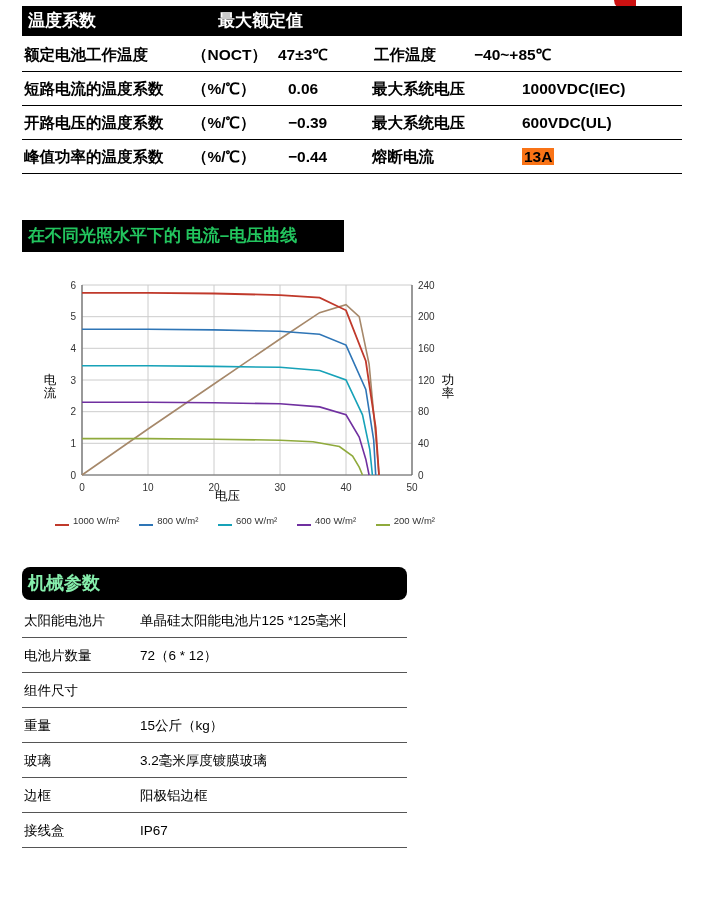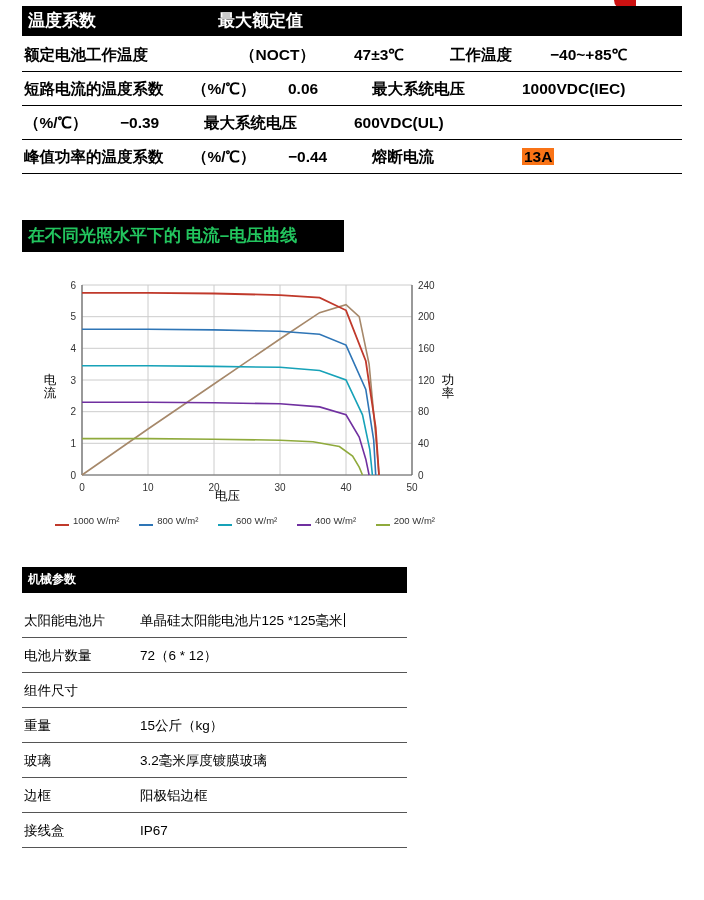--- a/index.html
+++ b/index.html
@@ -58,22 +58,22 @@
     font-size: 15.5px;
     padding: 7px 2px 5px 2px;
   }
   .temp-row .c-label { width: 168px; }
   .temp-row .c-unit  { width: 96px; }
   .temp-row .c-val   { width: 84px; text-align: left; }
   .temp-row .c-label2 { width: 150px; }
   .temp-row .c-val2  { flex: 1; text-align: left; }
 
   .temp-row.first .c-label { width: 168px; }
-  .temp-row.first .c-unit  { width: 86px; margin-left: 48px; }
-  .temp-row.first .c-val   { width: 96px; margin-left: 28px; }
+  .temp-row.first .c-unit  { width: 86px; }
+  .temp-row.first .c-val   { width: 96px; }
   .temp-row.first .c-label2 { width: 100px; }
 
   .hl {
     background: #f97316;
     padding: 0 2px;
   }
 
   
   .chart-header {
     position: absolute;
@@ -137,25 +137,26 @@
     margin-right: 4px;
   }
 
   
   .mech-header {
     position: absolute;
     left: 22px;
     top: 567px;
     width: 385px;
     background: #000;
-    color: #ffffff;
+    color: #86efac;
     font-weight: bold;
-    font-size: 12px;
+    font-size: 18px;
     padding: 4px 6px 5px 6px;
     box-sizing: border-box;
+    border-radius: 8px;
   }
   .mech-table {
     position: absolute;
     left: 22px;
     top: 603px;
     width: 385px;
   }
   .mech-row {
     display: flex;
     align-items: baseline;
@@ -197,20 +198,21 @@
 
     <div class="temp-row">
       <span class="c-label">短路电流的温度系数</span>
       <span class="c-unit">（%/℃）</span>
       <span class="c-val">0.06</span>
       <span class="c-label2">最大系统电压</span>
       <span class="c-val2">1000VDC(IEC)</span>
     </div>
 
     <div class="temp-row">
+      <span class="c-label">开路电压的温度系数</span>
       <span class="c-unit">（%/℃）</span>
       <span class="c-val">−0.39</span>
       <span class="c-label2">最大系统电压</span>
       <span class="c-val2">600VDC(UL)</span>
     </div>
 
     <div class="temp-row">
       <span class="c-label">峰值功率的温度系数</span>
       <span class="c-unit">（%/℃）</span>
       <span class="c-val">−0.44</span>

